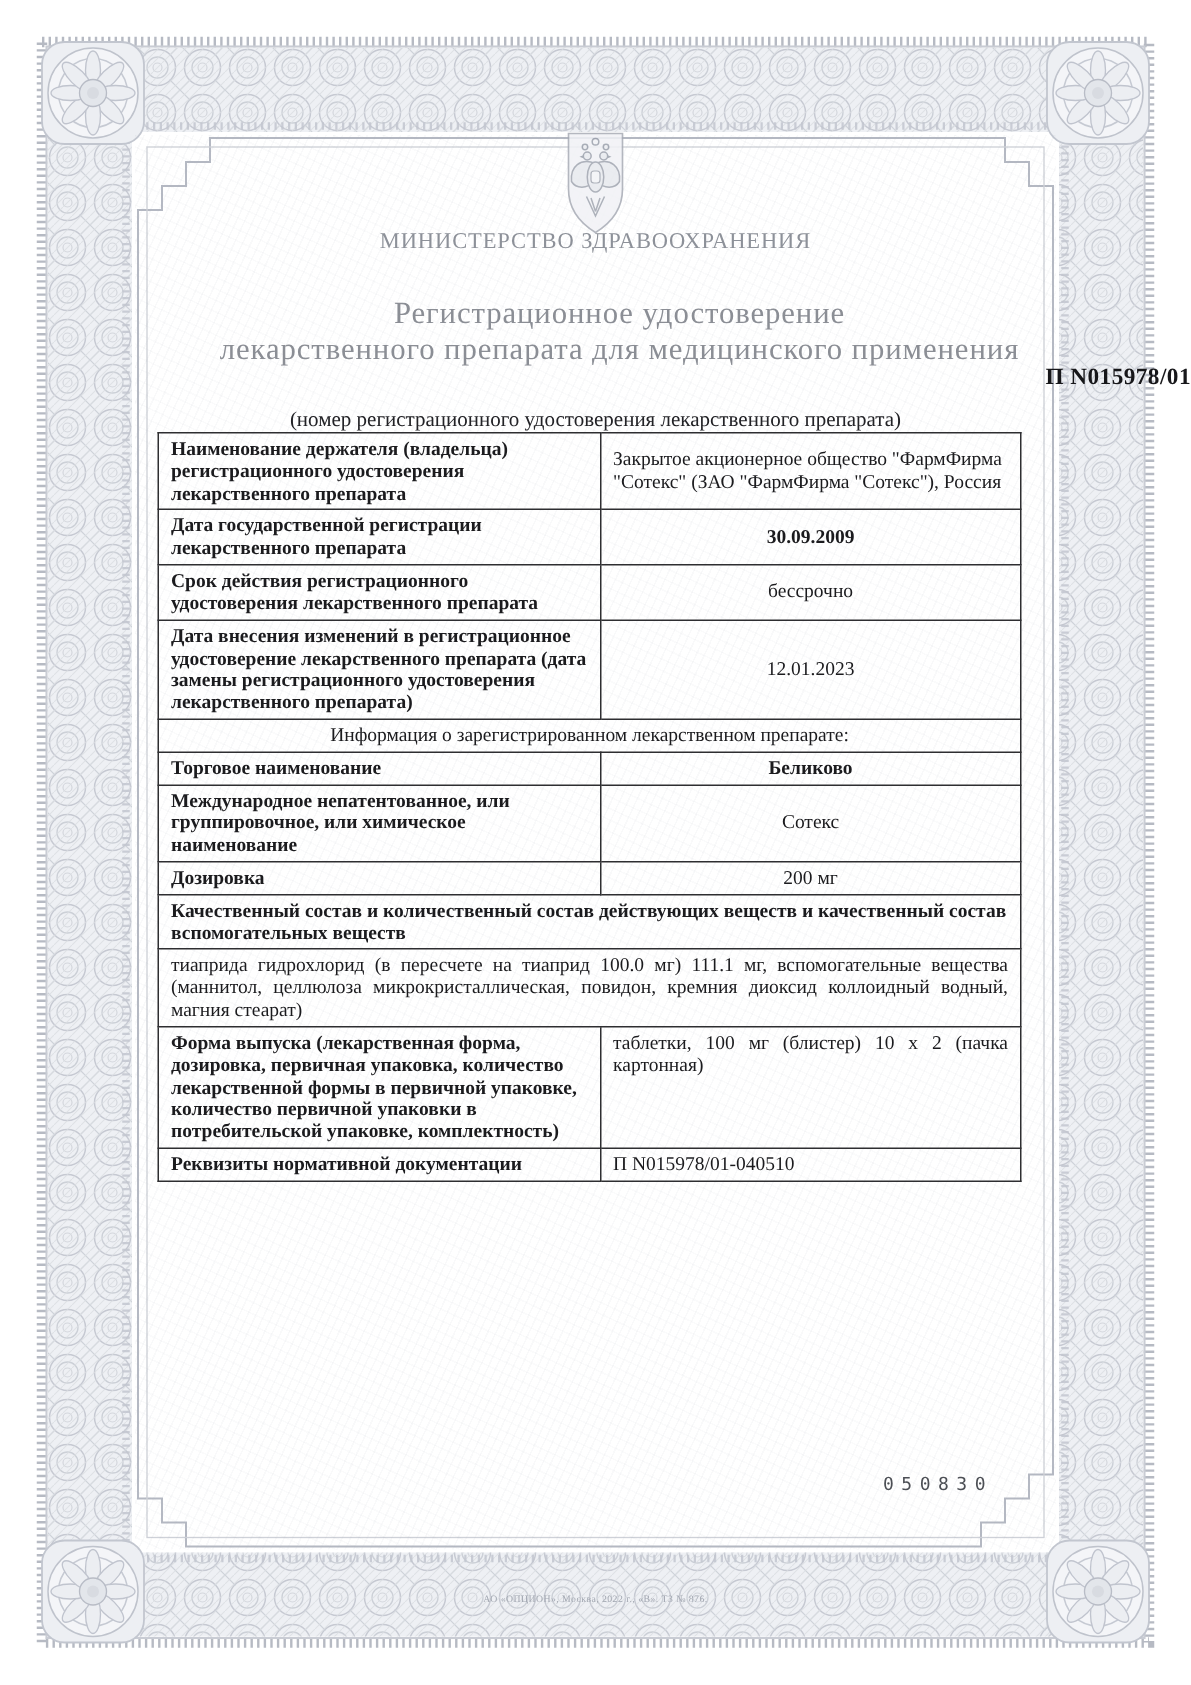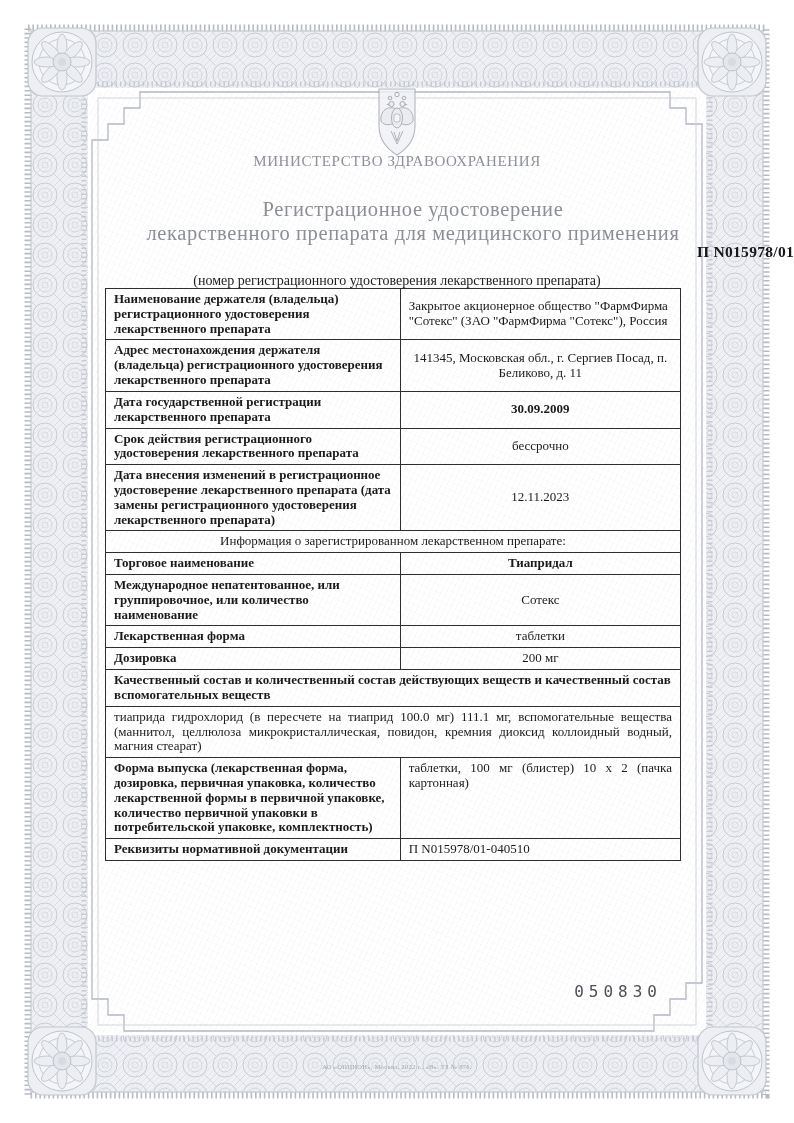--- a/index.html
+++ b/index.html
@@ -49,21 +49,21 @@
   td.val{}
   td.full{}
   .align-left{text-align:left;}
   .align-center{text-align:center;}
   .align-justify{text-align:justify;vertical-align:top !important;}
   .valign-top{vertical-align:top !important;}
   .bold{font-weight:bold;}
   .serial{
     position:absolute;right:132px;top:982px;
     font-family:"DejaVu Sans Mono","Liberation Mono",monospace;
-    font-size:16px;letter-spacing:5px;color:#4c4f55;
+    font-size:12px;letter-spacing:5px;color:#4c4f55;
   }
   .printer-note{
     position:absolute;left:0;top:1063px;width:100%;text-align:center;
     font-size:6.5px;color:#a2a7b1;letter-spacing:0.3px;
   }
 </style>
 </head>
 <body>
 
 <div class="sheet">
@@ -143,49 +143,41 @@
   <div class="reg-number">П N015978/01</div>
   <div class="reg-caption">(номер регистрационного удостоверения лекарственного препарата)</div>
 
   <table class="reg-table">
     <tbody>
         <tr>
           <td class="lbl">Наименование держателя (владельца) регистрационного удостоверения лекарственного препарата</td>
           <td class="val align-left">Закрытое акционерное общество "ФармФирма "Сотекс" (ЗАО "ФармФирма "Сотекс"), Россия</td>
         </tr>
         <tr>
-          <td class="lbl">Адрес местонахождения держателя (владельца) регистрационного удостоверения лекарственного препарата</td>
-          <td class="val align-center">141345, Московская обл., г. Сергиев Посад, п. Беликово, д. 11</td>
-        </tr>
-        <tr>
           <td class="lbl">Дата государственной регистрации лекарственного препарата</td>
           <td class="val align-center bold">30.09.2009</td>
         </tr>
         <tr>
           <td class="lbl">Срок действия регистрационного удостоверения лекарственного препарата</td>
           <td class="val align-center">бессрочно</td>
         </tr>
         <tr>
           <td class="lbl">Дата внесения изменений в регистрационное удостоверение лекарственного препарата (дата замены регистрационного удостоверения лекарственного препарата)</td>
-          <td class="val align-center">12.11.2023</td>
+          <td class="val align-center">12.01.2023</td>
         </tr>
         <tr>
           <td colspan="2" class="full align-center">Информация о зарегистрированном лекарственном препарате:</td>
         </tr>
         <tr>
           <td class="lbl">Торговое наименование</td>
-          <td class="val align-center bold">Тиапридал</td>
-        </tr>
-        <tr>
-          <td class="lbl">Международное непатентованное, или группировочное, или количество наименование</td>
+          <td class="val align-center bold">Беликово</td>
+        </tr>
+        <tr>
+          <td class="lbl">Международное непатентованное, или группировочное, или химическое наименование</td>
           <td class="val align-center">Сотекс</td>
-        </tr>
-        <tr>
-          <td class="lbl">Лекарственная форма</td>
-          <td class="val align-center">таблетки</td>
         </tr>
         <tr>
           <td class="lbl">Дозировка</td>
           <td class="val align-center">200 мг</td>
         </tr>
         <tr>
           <td colspan="2" class="full align-left bold">Качественный состав и количественный состав действующих веществ и качественный состав вспомогательных веществ</td>
         </tr>
         <tr>
           <td colspan="2" class="full align-justify">тиаприда гидрохлорид (в пересчете на тиаприд 100.0 мг) 111.1 мг, вспомогательные вещества (маннитол, целлюлоза микрокристаллическая, повидон, кремния диоксид коллоидный водный, магния стеарат)</td>

